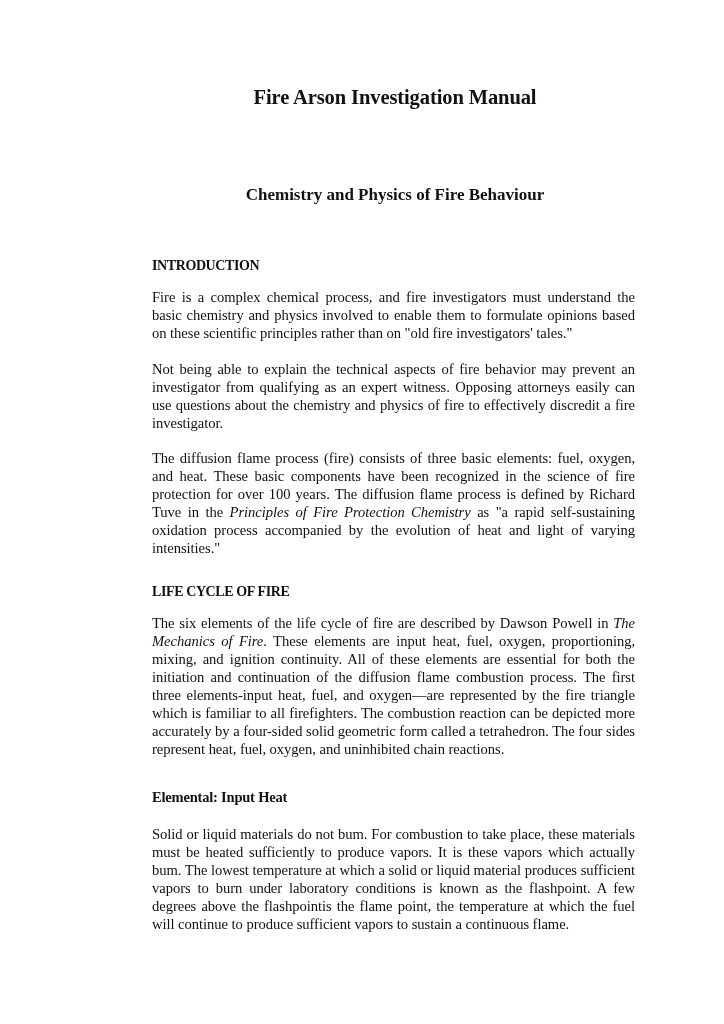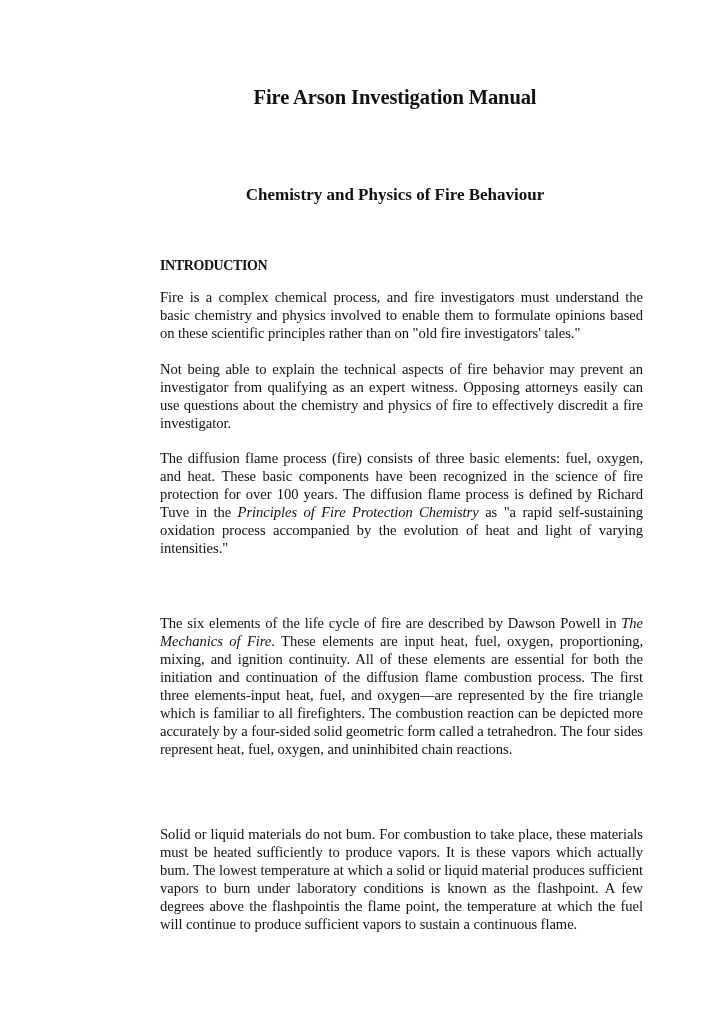--- a/index.html
+++ b/index.html
@@ -10,37 +10,39 @@
   }
   .page { position: absolute; left: 0; top: 0; width: 724px; height: 1024px; }
   .doc-title {
     position: absolute; top: 86px; left: 0; width: 790px; text-align: center;
     font-weight: bold; font-size: 20.5px; letter-spacing: -0.1px;
   }
   .doc-subtitle {
     position: absolute; top: 185px; left: 0; width: 790px; text-align: center;
     font-weight: bold; font-size: 17px;
   }
-  .block { position: absolute; left: 152px; width: 483px; margin-left: 8px; }
+  .block { position: absolute; left: 152px; width: 483px; }
   .heading { font-weight: bold; font-size: 14px; letter-spacing: -0.4px; }
   .para {
     font-size: 14.6px; line-height: 18px; text-align: justify;
     letter-spacing: -0.05px;
   }
   .para b { font-weight: normal; }
   .para i { }
 </style>
 </head>
 <body>
 
 <div class="page">
   <div class="doc-title">Fire Arson Investigation Manual</div>
   <div class="doc-subtitle">Chemistry and Physics of Fire Behaviour</div>
 
   <div class="block heading" style="top:258px;">INTRODUCTION</div>
   <div class="block para" style="top:360px;"><span>Not being able to explain the technical aspects of fire behavior may prevent an investigator from qualifying as an expert witness. Opposing attorneys easily can use questions about the chemistry and physics of fire to effectively discredit a fire investigator.</span></div>
   <div class="block para" style="top:288px;"><span>Fire is a complex chemical process, and fire investigators must understand the basic chemistry and physics involved to enable them to formulate opinions based on these scientific principles rather than on "old fire investigators' tales."</span></div>
   <div class="block para" style="top:449px;"><span>The </span><b>diffusion flame process</b><span> (fire) consists of three basic elements: fuel, oxygen, and heat. These basic components have been recognized in the science of fire protection for over 100 years. The diffusion flame process is defined by Richard Tuve in the </span><i>Principles of Fire Protection Chemistry</i><span> as "a rapid self-sustaining oxidation process accompanied by the evolution of heat and light of varying intensities."</span></div>
 
+  <div class="block heading" style="top:584px;">LIFE CYCLE OF FIRE</div>
   <div class="block para" style="top:614px;"><span>The six elements of the life cycle of fire are described by Dawson Powell in </span><i>The Mechanics of Fire</i><span>. These elements are input heat, fuel, oxygen, proportioning, mixing, and ignition continuity. All of these elements are essential for both the initiation and continuation of the diffusion flame combustion process. The first three elements-input heat, fuel, and oxygen—are represented by the fire triangle which is familiar to all firefighters. The combustion reaction can be depicted more accurately by a four-sided solid geometric form called a tetrahedron. The four sides represent heat, fuel, oxygen, and uninhibited chain reactions.</span></div>
 
+  <div class="block heading" style="top:789px; font-size:14.5px; letter-spacing:-0.2px;">Elemental: Input Heat</div>
   <div class="block para" style="top:825px;"><span>Solid or liquid materials do not bum. For combustion to take place, these materials must be heated sufficiently to produce vapors. It is these vapors which actually bum. The lowest temperature at which a solid or liquid material produces sufficient vapors to burn under laboratory conditions is known as the </span><b>flashpoint.</b><span> A few degrees above the flashpointis the </span><b>flame point,</b><span> the temperature at which the fuel will continue to produce sufficient vapors to sustain a continuous flame.</span></div>
 </div>
 
 </body></html>

